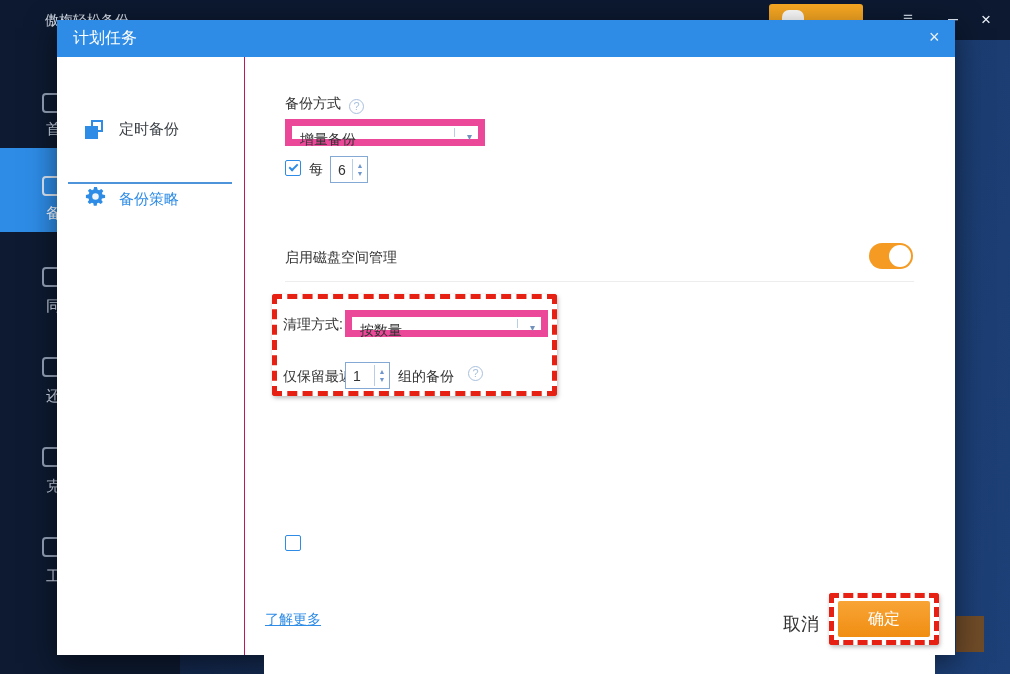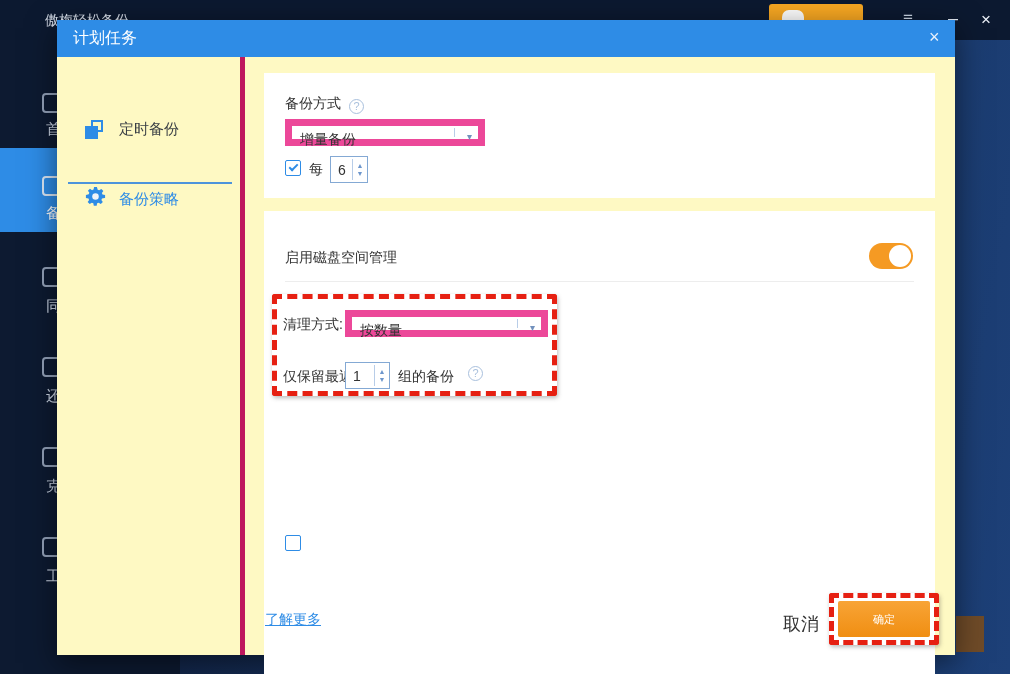--- a/index.html
+++ b/index.html
@@ -19,27 +19,27 @@
 
   .app-sidebar { position:absolute; left:0; top:40px; width:180px; height:634px; background:#0d1a31; overflow:hidden; z-index:1; }
   .sb-active-block { position:absolute; left:0; top:108px; width:180px; height:84px; background:#2e8ce6; }
   .sb-frag-icon { position:absolute; left:42px; width:20px; height:20px; border:2px solid #93a1b8; border-radius:4px; }
   .sb-frag-char { position:absolute; left:46px; font-size:15px; color:#cdd7e6; }
   .main-bg { position:absolute; left:180px; top:40px; width:830px; height:634px;
              background:linear-gradient(100deg,#122345 0%,#16335f 45%,#1d4078 100%); z-index:0; }
   .brown-square { position:absolute; left:956px; top:616px; width:28px; height:36px; background:#6f4b28; z-index:2; }
 
   
-  .dialog { position:absolute; left:57px; top:20px; width:898px; height:635px; background:#fef9c3;
+  .dialog { position:absolute; left:57px; top:20px; width:898px; height:635px; background:#ffffff;
             box-shadow:0 8px 28px rgba(0,0,0,.5); z-index:10; }
   .dlg-titlebar { position:absolute; left:0; top:0; width:100%; height:37px; background:#2e8ce6; }
   .dlg-title { position:absolute; left:16px; top:8px; font-size:16px; color:#ffffff; }
   .dlg-close { position:absolute; left:872px; top:7px; font-size:18px; color:#eaf2fc; cursor:pointer; }
 
-  .dlg-sidebar { position:absolute; left:0; top:37px; width:188px; height:598px; border-right:5px solid #be185d; }
+  .dlg-sidebar { position:absolute; left:0; top:37px; width:188px; height:598px; border-right:1px solid #be185d; }
   .nav-item { position:absolute; left:0; width:188px; height:40px; cursor:pointer; }
   .nav-label { position:absolute; left:62px; top:3px; font-size:15px; color:#3a3f45; }
   .nav-item.active .nav-label { color:#2e8ce6; }
   .icon-copy { position:absolute; left:28px; top:0; width:20px; height:20px; }
   .icon-copy .back { position:absolute; left:6px; top:0; width:12px; height:12px; border:2px solid #2e8ce6; }
   .icon-copy .front { position:absolute; left:0; top:6px; width:13px; height:13px; background:#2e8ce6; }
   .icon-gear { position:absolute; left:27px; top:-2px; width:23px; height:23px; }
   .nav-underline { position:absolute; left:11px; top:125px; width:164px; height:2px; background:#4d94db; }
 
   .panel { position:absolute; background:#ffffff; }
@@ -74,21 +74,21 @@
               box-shadow:1px 2px 4px rgba(60,60,60,.35); pointer-events:none; }
 
   .tooltip-box { position:absolute; left:206px; top:187px; width:465px; height:22px; background:#fff;
                  border:1px solid #999; font-size:12px; color:#333; line-height:20px; padding-left:6px; white-space:nowrap; }
 
   .link { position:absolute; font-size:14px; color:#2e8ce6; text-decoration:underline; cursor:pointer; }
   .cancel-btn { position:absolute; left:726px; top:592px; font-size:18px; color:#333; cursor:pointer; }
   .ok-dash { position:absolute; left:772px; top:573px; width:110px; height:52px; border:5px dashed #e62012;
              border-radius:3px; box-shadow:1px 2px 4px rgba(60,60,60,.35); display:flex; align-items:center; justify-content:center; }
   .ok-btn { width:92px; height:36px; background:linear-gradient(#f8a436,#f08e12); border:none; border-radius:2px;
-            color:#fff; font-size:11px; font-family:inherit; cursor:pointer; }
+            color:#fff; font-size:16px; font-family:inherit; cursor:pointer; }
 </style>
 </head>
 <body>
 
 <div class="stage">
 
   <div class="app-titlebar">
     <span class="app-title">傲梅轻松备份</span>
     <div class="promo-btn">
       <span class="promo-icon"></span>

